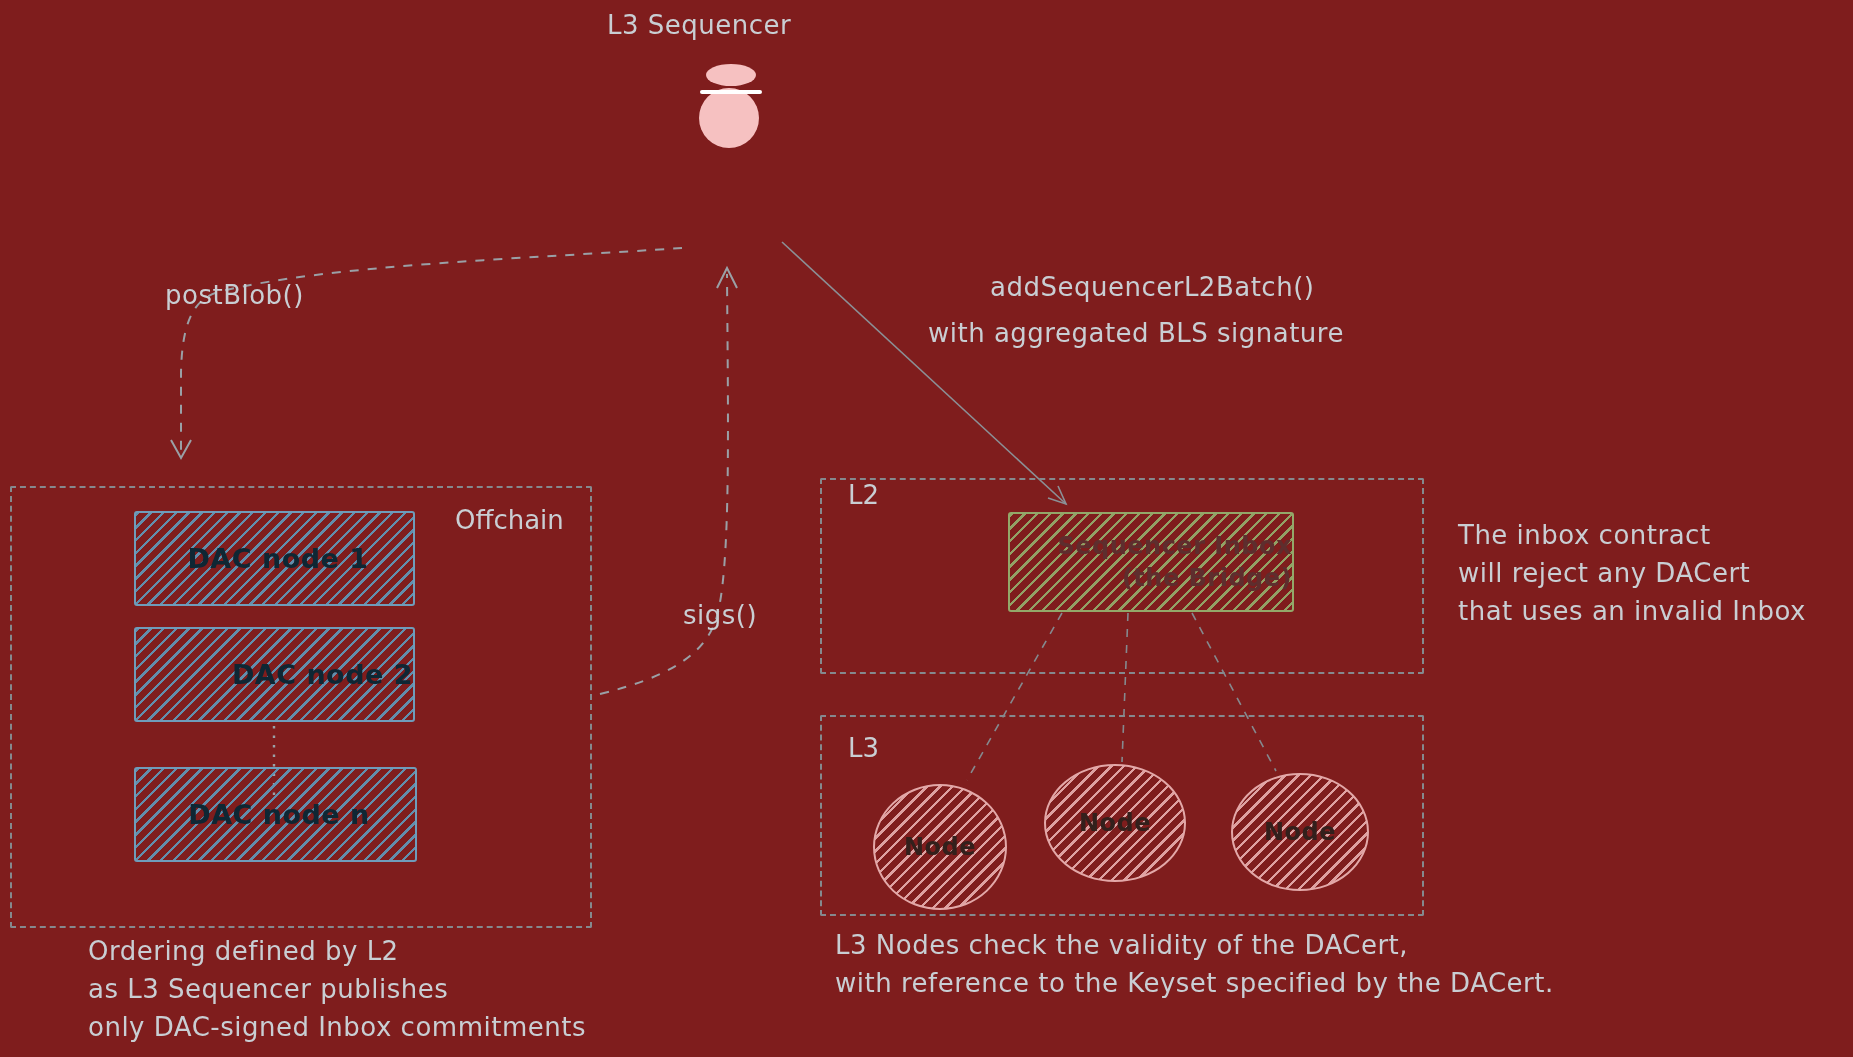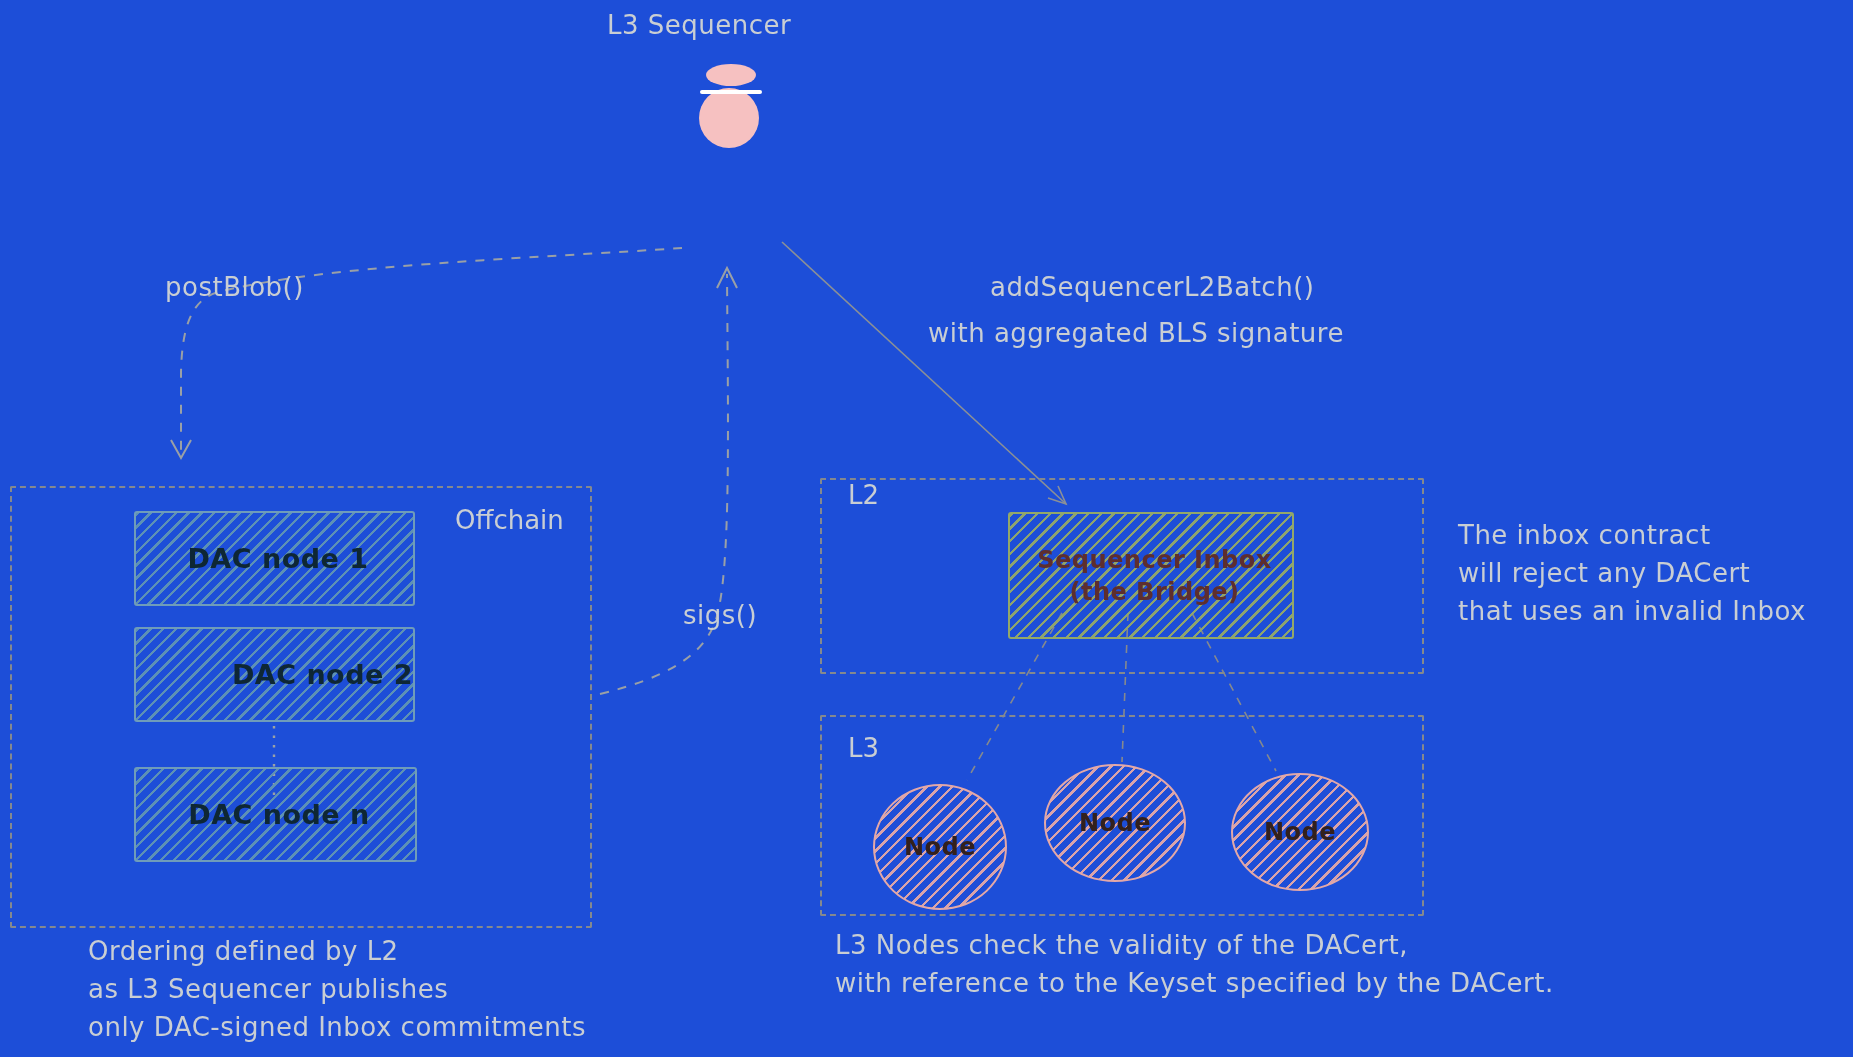--- a/index.html
+++ b/index.html
@@ -4,21 +4,21 @@
 <style>
   html, body {
     margin: 0;
     padding: 0;
     background: #000000;
   }
   .canvas {
     position: relative;
     width: 1853px;
     height: 1057px;
-    background: #1d4ed8;
+    background: #7f1d1d;
     overflow: hidden;
     font-family: "DejaVu Sans", "Liberation Sans", sans-serif;
     color: #c9ced3;
   }
   .label {
     position: absolute;
     font-size: 26px;
     letter-spacing: 0.5px;
     white-space: nowrap;
     color: #c9ced3;
@@ -120,42 +120,42 @@
     <path d="M 782 242 L 1066 504" fill="none" stroke="#8b9096" stroke-width="1.6"></path>
     <path d="M 1048 498 L 1066 504 L 1058 486" fill="none" stroke="#8b9096" stroke-width="1.6"></path>
 
     <path d="M 1062 613 L 967 780" fill="none" stroke="#85898e" stroke-width="1.6" stroke-dasharray="8 8"></path>
     <path d="M 1128 613 L 1122 762" fill="none" stroke="#85898e" stroke-width="1.6" stroke-dasharray="8 8"></path>
     <path d="M 1192 613 L 1276 771" fill="none" stroke="#85898e" stroke-width="1.6" stroke-dasharray="8 8"></path>
 
     <path d="M 274 726 L 274 800" fill="none" stroke="#9aa0a6" stroke-width="2.4" stroke-dasharray="2.5 7"></path>
   </svg>
 
-  <div class="label" style="left:165px; top:272px;">postBlob()</div>
+  <div class="label" style="left:165px; top:280px;">postBlob()</div>
   <div class="label" style="left:683px; top:600px;">sigs()</div>
   <div class="label" style="left:990px; top:272px;">addSequencerL2Batch()</div>
   <div class="label" style="left:928px; top:318px;">with aggregated BLS signature</div>
 
   <div class="dashed-box" style="left:10px; top:486px; width:582px; height:442px;"></div>
   <div class="group-label" style="left:455px; top:505px;">Offchain</div>
 
   <div class="hrect blue" style="left:134px; top:511px; width:281px; height:95px;">
     <span>DAC node 1</span>
   </div>
   <div class="hrect blue" style="left:134px; top:627px; width:281px; height:95px;align-items:flex-end;">
     <span>DAC node 2</span>
   </div>
   <div class="hrect blue" style="left:134px; top:767px; width:283px; height:95px;">
     <span>DAC node n</span>
   </div>
 
   <div class="dashed-box" style="left:820px; top:478px; width:604px; height:196px;"></div>
   <div class="group-label" style="left:848px; top:480px;">L2</div>
 
-  <div class="hrect green" style="left:1008px; top:512px; width:286px; height:127px;">
+  <div class="hrect green" style="left:1008px; top:512px; width:286px; height:100px;align-items:flex-end;">
     <span>Sequencer Inbox</span>
     <span>(the Bridge)</span>
   </div>
 
   <div class="dashed-box" style="left:820px; top:715px; width:604px; height:201px;"></div>
   <div class="group-label" style="left:848px; top:733px;">L3</div>
 
   <div class="hellipse" style="left:873px; top:784px; width:134px; height:126px;">
     <span>Node</span>
   </div>

